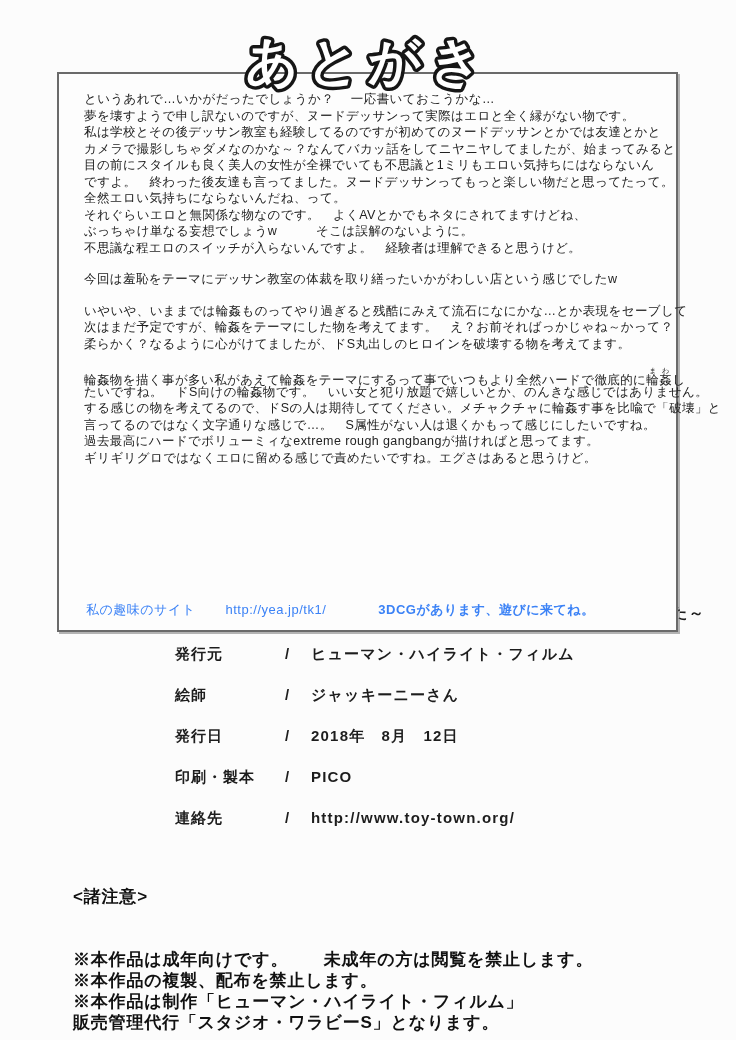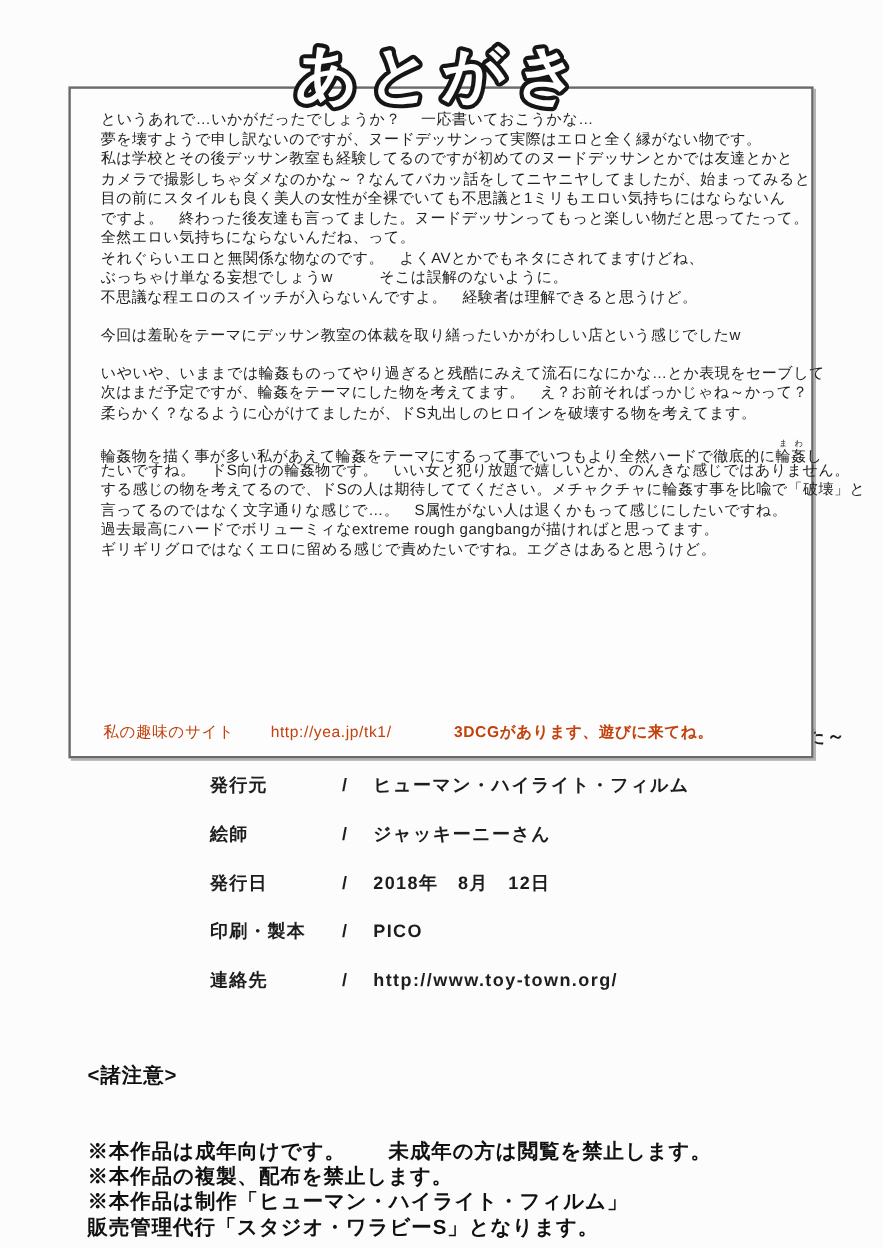--- a/index.html
+++ b/index.html
@@ -43,21 +43,21 @@
   .line { height: 16.5px; white-space: pre; }
   ruby rt { font-size: 7px; letter-spacing: 0; color: #222; }
   .site-line {
     position: absolute;
     left: 27px;
     bottom: 11px;
     display: flex;
     align-items: baseline;
     font-size: 13px;
     letter-spacing: 0.5px;
-    color: #c2410c;
+    color: #3b82f6;
     white-space: pre;
     text-align: right;
   }
   .site-url { margin-left: 30px; }
   .site-note { margin-left: 52px; font-weight: bold; }
   .colophon {
     position: absolute;
     left: 175px;
     top: 576px;
     font-size: 15px;

